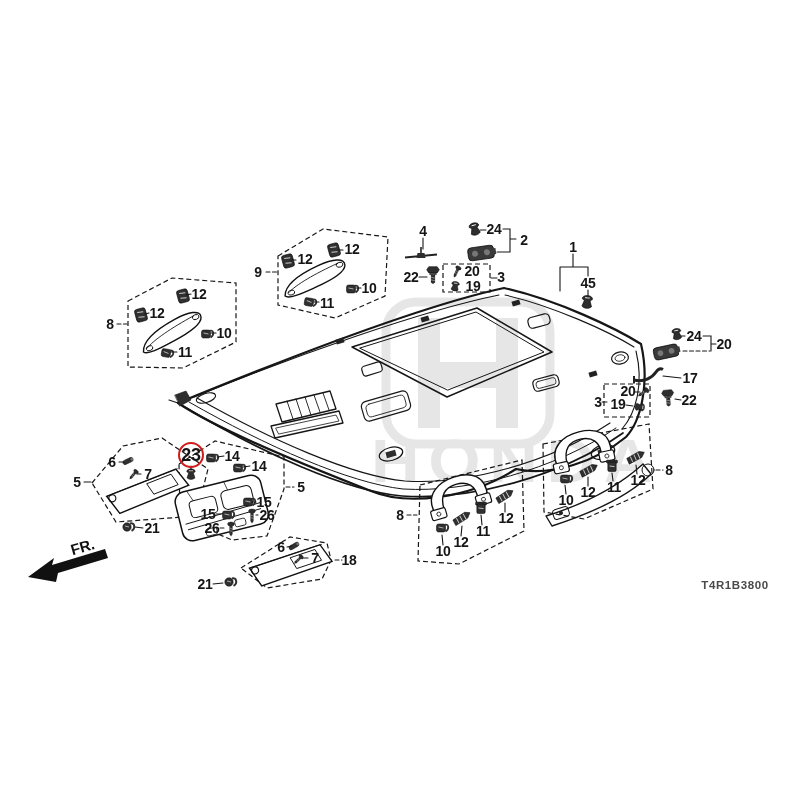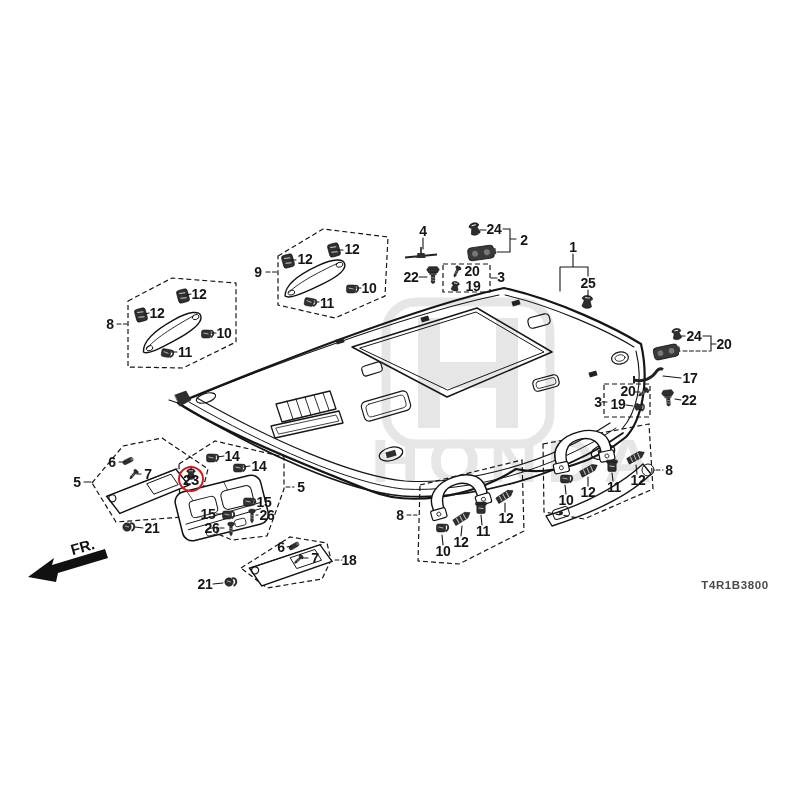--- a/index.html
+++ b/index.html
@@ -4,21 +4,21 @@
 <style>
   html,body{margin:0;padding:0;background:#ffffff;}
   .stage{position:relative;width:800px;height:800px;background:#ffffff;overflow:hidden;
          font-family:"Liberation Sans",sans-serif;}
   .stage svg{position:absolute;left:0;top:0;}
   #callouts{position:absolute;left:0;top:0;width:800px;height:800px;pointer-events:none;}
   .callout{position:absolute;transform:translate(-50%,-50%);
            font:700 14px "Liberation Sans",sans-serif;color:#151515;
            letter-spacing:-0.3px;white-space:nowrap;}
   .callout.circled{width:22px;height:22px;border:2.6px solid #cf1b1b;border-radius:50%;
-                   display:flex;align-items:center;justify-content:center;font-size:15px;margin-top:24px;}
+                   display:flex;align-items:center;justify-content:center;font-size:18px;}
   .diagram-code{position:absolute;left:735px;top:585px;transform:translate(-50%,-50%);
                 font:700 11.5px "Liberation Sans",sans-serif;color:#4a4a4a;letter-spacing:.6px;}
 </style>
 </head>
 <body>
 
 <div class="stage">
 
 <svg width="800" height="800" viewBox="0 0 800 800">
   <defs>
@@ -306,21 +306,21 @@
 
 <div id="callouts">
       <div class="callout" style="left: 423px; top: 231px;">4</div>
       <div class="callout" style="left: 494px; top: 229px;">24</div>
       <div class="callout" style="left: 524px; top: 240px;">2</div>
       <div class="callout" style="left: 411px; top: 277px;">22</div>
       <div class="callout" style="left: 472px; top: 271px;">20</div>
       <div class="callout" style="left: 473px; top: 286px;">19</div>
       <div class="callout" style="left: 501px; top: 277px;">3</div>
       <div class="callout" style="left: 573px; top: 247px;">1</div>
-      <div class="callout" style="left: 588px; top: 283px;">25</div>
+      <div class="callout" style="left: 588px; top: 283px;">45</div>
       <div class="callout" style="left: 258px; top: 272px;">9</div>
       <div class="callout" style="left: 305px; top: 259px;">12</div>
       <div class="callout" style="left: 352px; top: 249px;">12</div>
       <div class="callout" style="left: 369px; top: 288px;">10</div>
       <div class="callout" style="left: 327px; top: 303px;">11</div>
       <div class="callout" style="left: 110px; top: 324px;">8</div>
       <div class="callout" style="left: 199px; top: 294px;">12</div>
       <div class="callout" style="left: 157px; top: 313px;">12</div>
       <div class="callout" style="left: 224px; top: 333px;">10</div>
       <div class="callout" style="left: 185px; top: 352px;">11</div>

